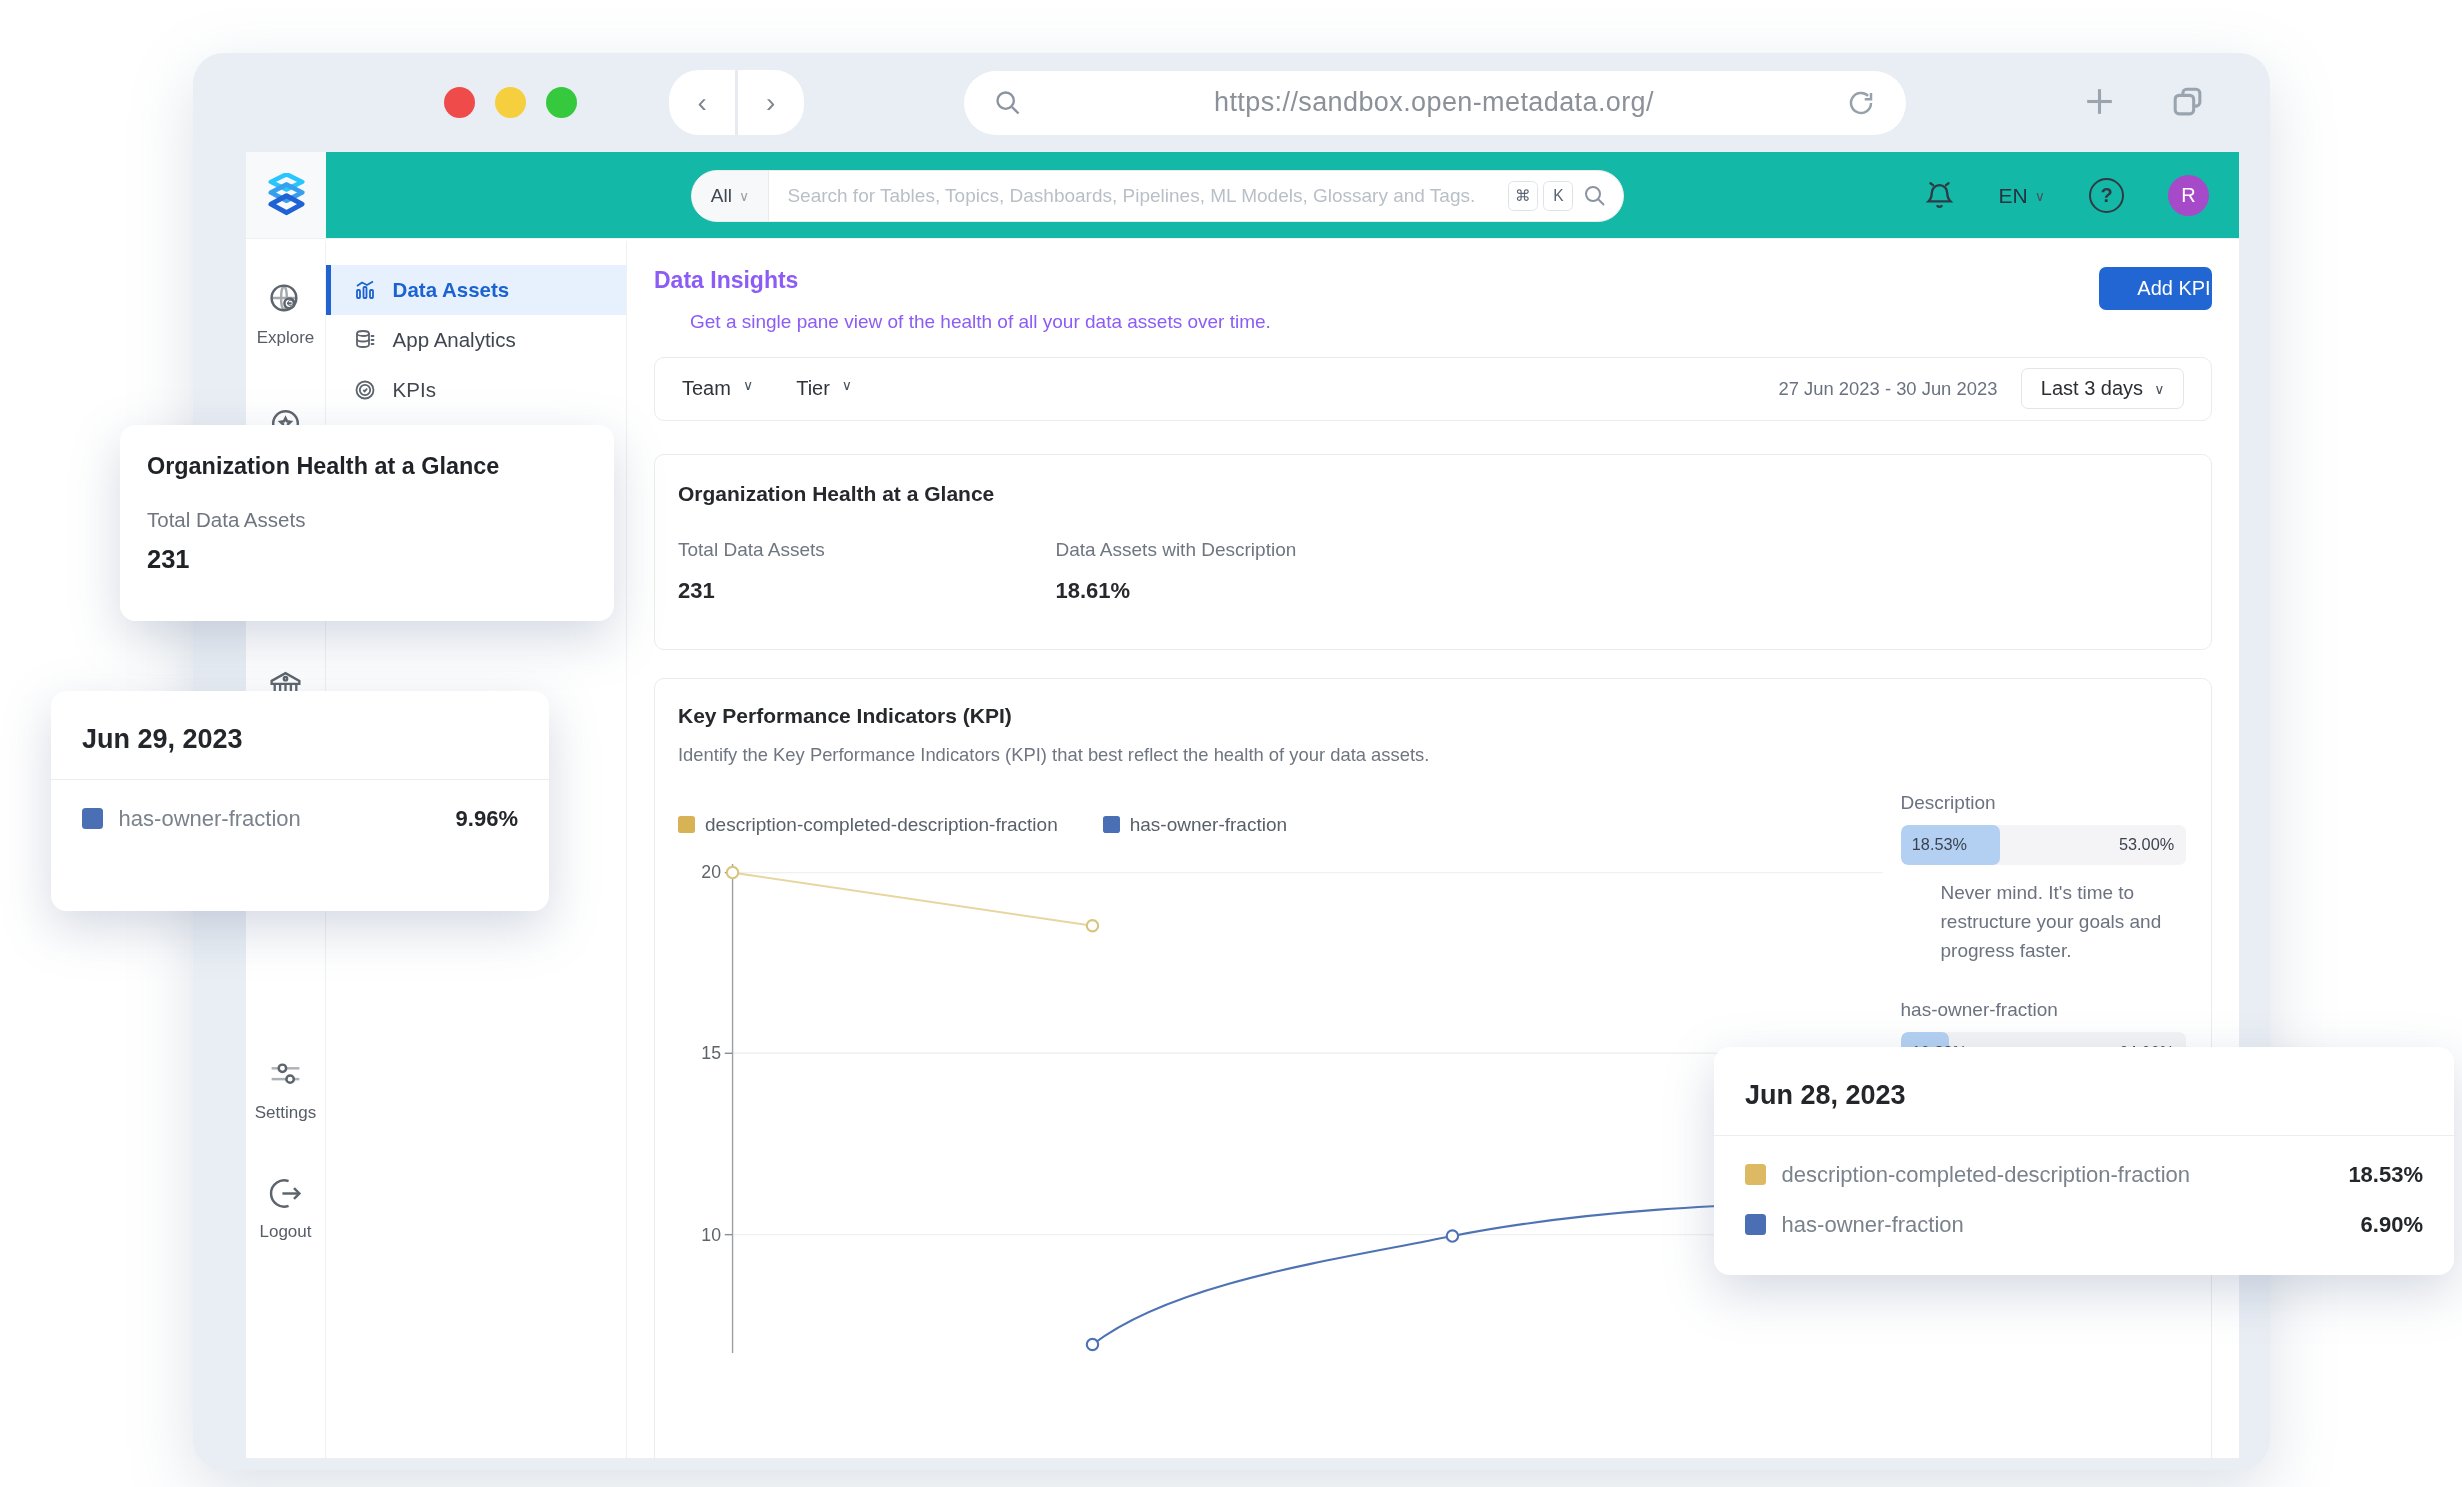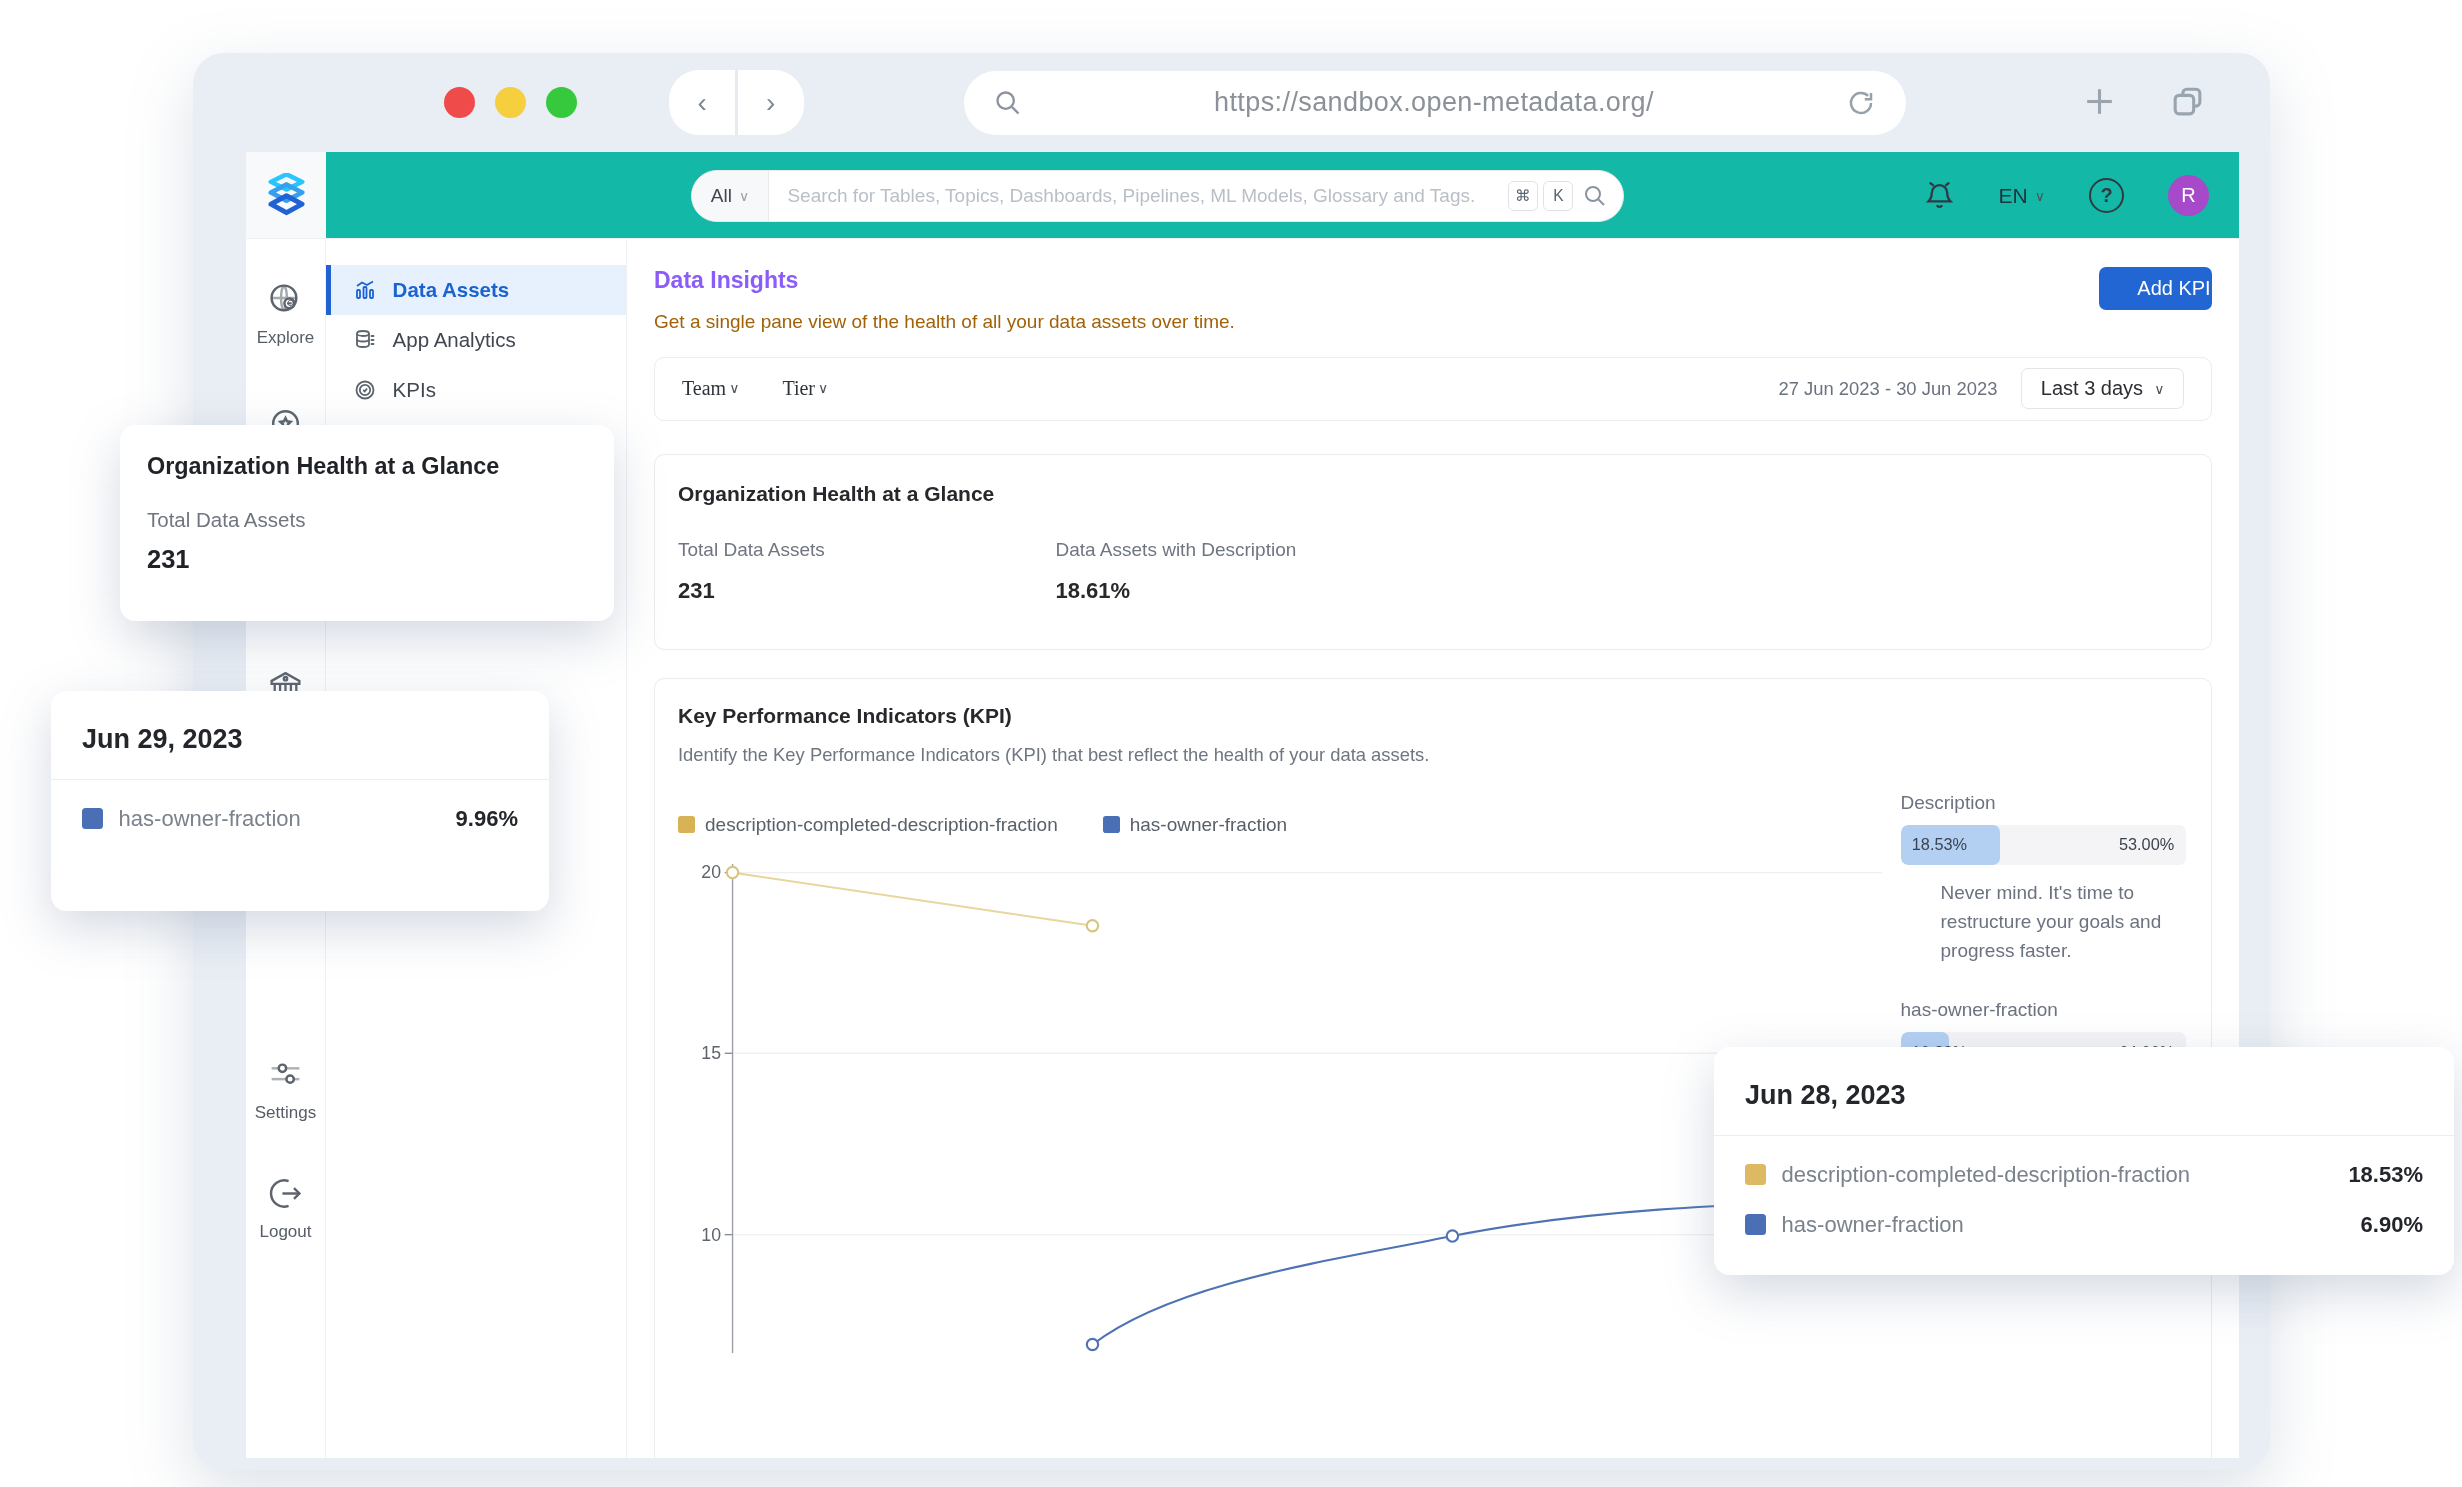--- a/index.html
+++ b/index.html
@@ -62,27 +62,27 @@
   .nav-item { position:relative; height:50px; display:flex; align-items:center; gap:15.6px; padding-left:27px;
               font-size:20.5px; color:#404751; cursor:pointer; }
   .nav-item .ni-ic { width:24px; height:24px; color:#5d646d; }
   .nav-item.active { background:#e7f1fe; color:#1b63d0; font-weight:bold; }
   .nav-item.active .ni-ic { color:#1b63d0; }
   .nav-item.active::before { content:""; position:absolute; left:0; top:0; bottom:0; width:5px; background:#2062cf; }
 
   .main { position:absolute; left:381px; top:89px; width:1612px; height:1218px; padding:25.5px 27px 0 27px; }
   .page-hd { display:flex; justify-content:space-between; align-items:flex-start; }
   .page-title { font-size:23px; font-weight:bold; color:#8b5cf6; }
-  .page-sub { font-size:19px; color:#a16207; margin-top:17px; }
+  .page-sub { font-size:19px; color:#8b5cf6; margin-top:17px;margin-left:36px; }
   .addkpi { background:#2166d2; color:#fff; font-size:20px; border:none; border-radius:7px;
             width:113px; height:43px; display:flex; align-items:center; justify-content:center; cursor:pointer;padding-left:37px; }
 
   .card { border:1.4px solid #ececec; border-radius:10px; background:#fff; }
   .filtercard { margin-top:24px; height:64px; display:flex; align-items:center; padding:0 27px; }
-  .f-dd { font-size:20px; color:#2f343b; display:flex; align-items:center; gap:3px; margin-right:43px; cursor:pointer;font-family:Liberation Serif, serif; }
+  .f-dd { font-size:20px; color:#2f343b; display:flex; gap:12px; margin-right:43px; cursor:pointer; }
   .f-spacer { flex:1; }
   .f-range { font-size:18.4px; color:#6a7280; margin-right:24px; }
   .f-period { border:1.4px solid #e3e5e8; border-radius:7px; height:41px; padding:0 18.4px; display:flex;
               align-items:center; gap:11.3px; font-size:20px; color:#2c2e32; background:#fff; cursor:pointer; }
 
   .orgcard { margin-top:33px; padding:27px 23px 45px 23px; }
   .sec-title { font-size:21px; font-weight:bold; color:#26282c; }
   .stats { display:flex; margin-top:33px; }
   .stat { width:25%; }
   .stat-label { font-size:19px; color:#6f7680; }

